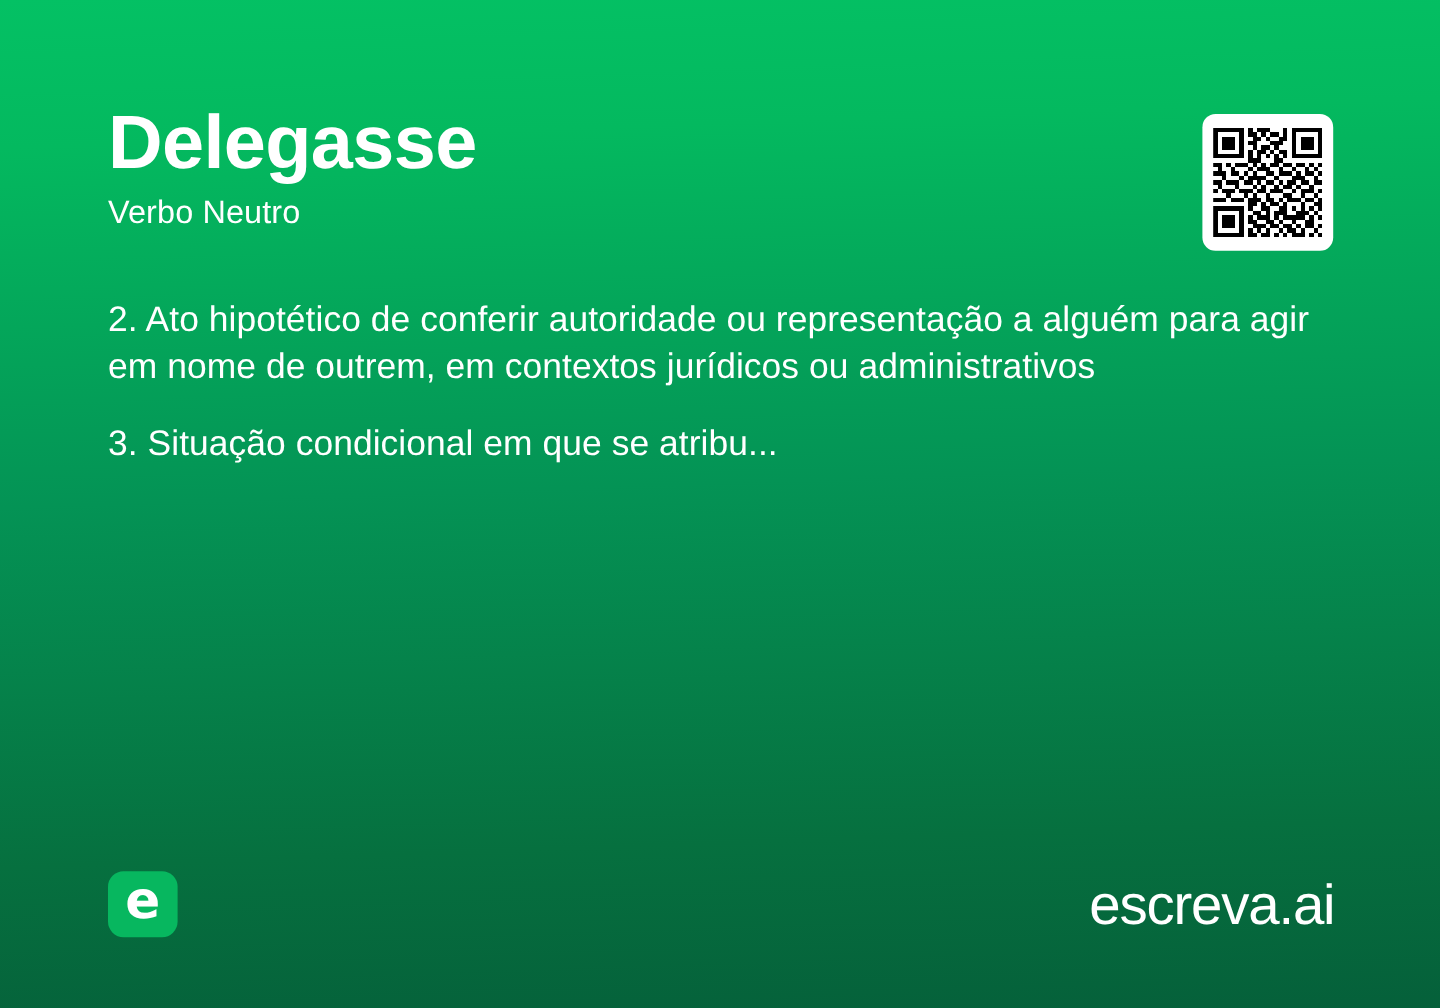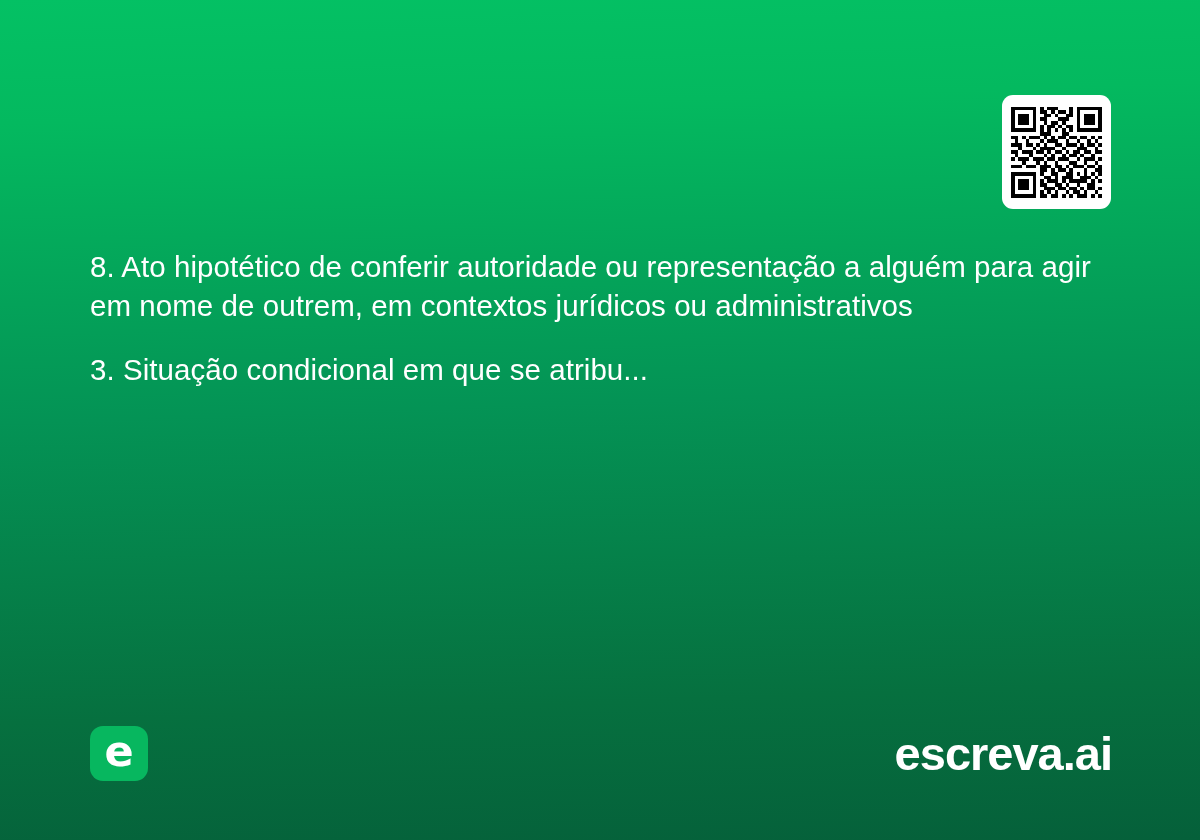--- a/index.html
+++ b/index.html
@@ -114,32 +114,36 @@
     font-size: 43px;
     font-weight: 700;
     line-height: 1;
     margin-top: -3px;
     font-family: "DejaVu Sans", sans-serif;
   }
 
   .brand {
     color: #ffffff;
     font-size: 47px;
-    font-weight: 700;
+    font-weight: 400;
     letter-spacing: -1px;
     line-height: 1;
     white-space: nowrap;
     text-align: right;
   }
 </style>
 </head>
 <body>
 
 <div class="card">
 
+  <div class="header">
+    <h1 class="word-title">Delegasse</h1>
+    <p class="word-class">Verbo Neutro</p>
+  </div>
 
   <div class="qr-card">
     <span>
       <svg viewBox="0 0 25 25" shape-rendering="crispEdges" aria-hidden="true">
         <rect x="0" y="0" width="25" height="25" fill="#ffffff"></rect>
         <g id="qr-modules" fill="#000000">
             <rect x="0" y="0" width="1" height="1"></rect>
             <rect x="1" y="0" width="1" height="1"></rect>
             <rect x="2" y="0" width="1" height="1"></rect>
             <rect x="3" y="0" width="1" height="1"></rect>
@@ -478,21 +482,21 @@
             <rect x="19" y="24" width="1" height="1"></rect>
             <rect x="20" y="24" width="1" height="1"></rect>
             <rect x="22" y="24" width="1" height="1"></rect>
             <rect x="24" y="24" width="1" height="1"></rect>
           </g>
       </svg>
     </span>
   </div>
 
   <div class="definitions">
-    <p class="definition">8. Ato hipotético de conferir autoridade ou representação a alguém para agir em nome de outrem, em contextos jurídicos ou administrativos</p>
+    <p class="definition">2. Ato hipotético de conferir autoridade ou representação a alguém para agir em nome de outrem, em contextos jurídicos ou administrativos</p>
     <p class="definition">3. Situação condicional em que se atribu...</p>
   </div>
 
   <div class="footer">
     <div class="logo-badge">
       <span class="glyph">e</span>
     </div>
     <div class="brand">escreva.ai</div>
   </div>
 

